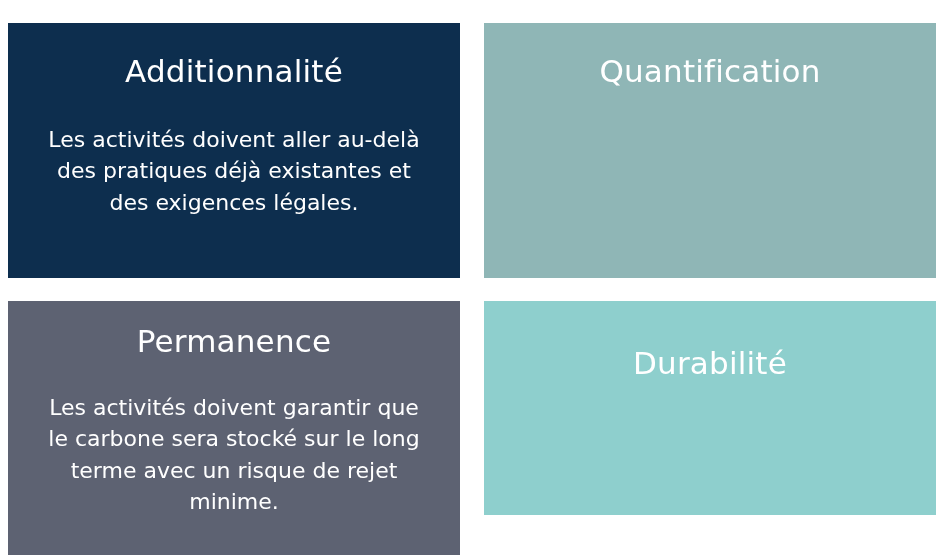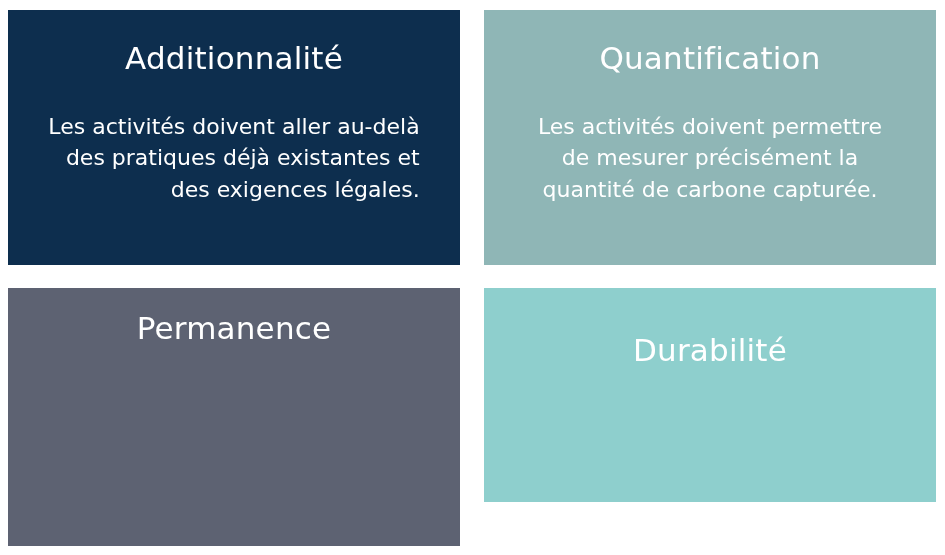--- a/index.html
+++ b/index.html
@@ -20,20 +20,21 @@
     box-sizing: border-box;
   }
   .card {
     position: absolute;
     box-sizing: border-box;
     display: flex;
     flex-direction: column;
     align-items: center;
     color: #ffffff;
     padding: 10px 0;
+    margin-top: 13px;
   }
   
   .card-0 {
     left: 8px;
     top: 10px;
     width: 452px;
     height: 255px;
     background: #0d2e4e;
     justify-content: flex-start;
     padding-top: 30px;
@@ -77,45 +78,46 @@
     letter-spacing: 0.2px;
   }
   .card-body {
     font-size: 22px;
     font-weight: normal;
     line-height: 1.42;
     text-align: center;
     margin: 0;
     white-space: pre-line;
   }
-  .card-0 .card-body { margin-top: 34px; text-align: right; }
+  .card-0 .card-body { margin-top: 34px; }
   .card-1 .card-body { margin-top: 34px; }
   .card-2 .card-body { margin-top: 32px; }
   .card-3 .card-body { margin-top: 32px; }
 </style>
 </head>
 <body>
 
 <div id="grid">
 
   <div class="card card-0" style="background: rgb(13, 46, 78); color: rgb(255, 255, 255);">
     <div class="card-title">Additionnalité</div>
     <div class="card-body">Les activités doivent aller au-delà
 des pratiques déjà existantes et
 des exigences légales.</div>
   </div>
 
   <div class="card card-1" style="background: rgb(143, 182, 182); color: rgb(255, 255, 255);">
     <div class="card-title">Quantification</div>
-    <div class="card-body">Les activités doivent permettre
-de mesurer précisément la
-quantité de carbone capturée.</div>
   </div>
 
   <div class="card card-2" style="background: rgb(93, 98, 114); color: rgb(255, 255, 255);">
     <div class="card-title">Permanence</div>
+    <div class="card-body">Les activités doivent garantir que
+le carbone sera stocké sur le long
+terme avec un risque de rejet
+minime.</div>
   </div>
 
   <div class="card card-3" style="background: rgb(142, 207, 205); color: rgb(255, 255, 255);">
     <div class="card-title">Durabilité</div>
   </div>
 
 </div>
 
 </body></html>

